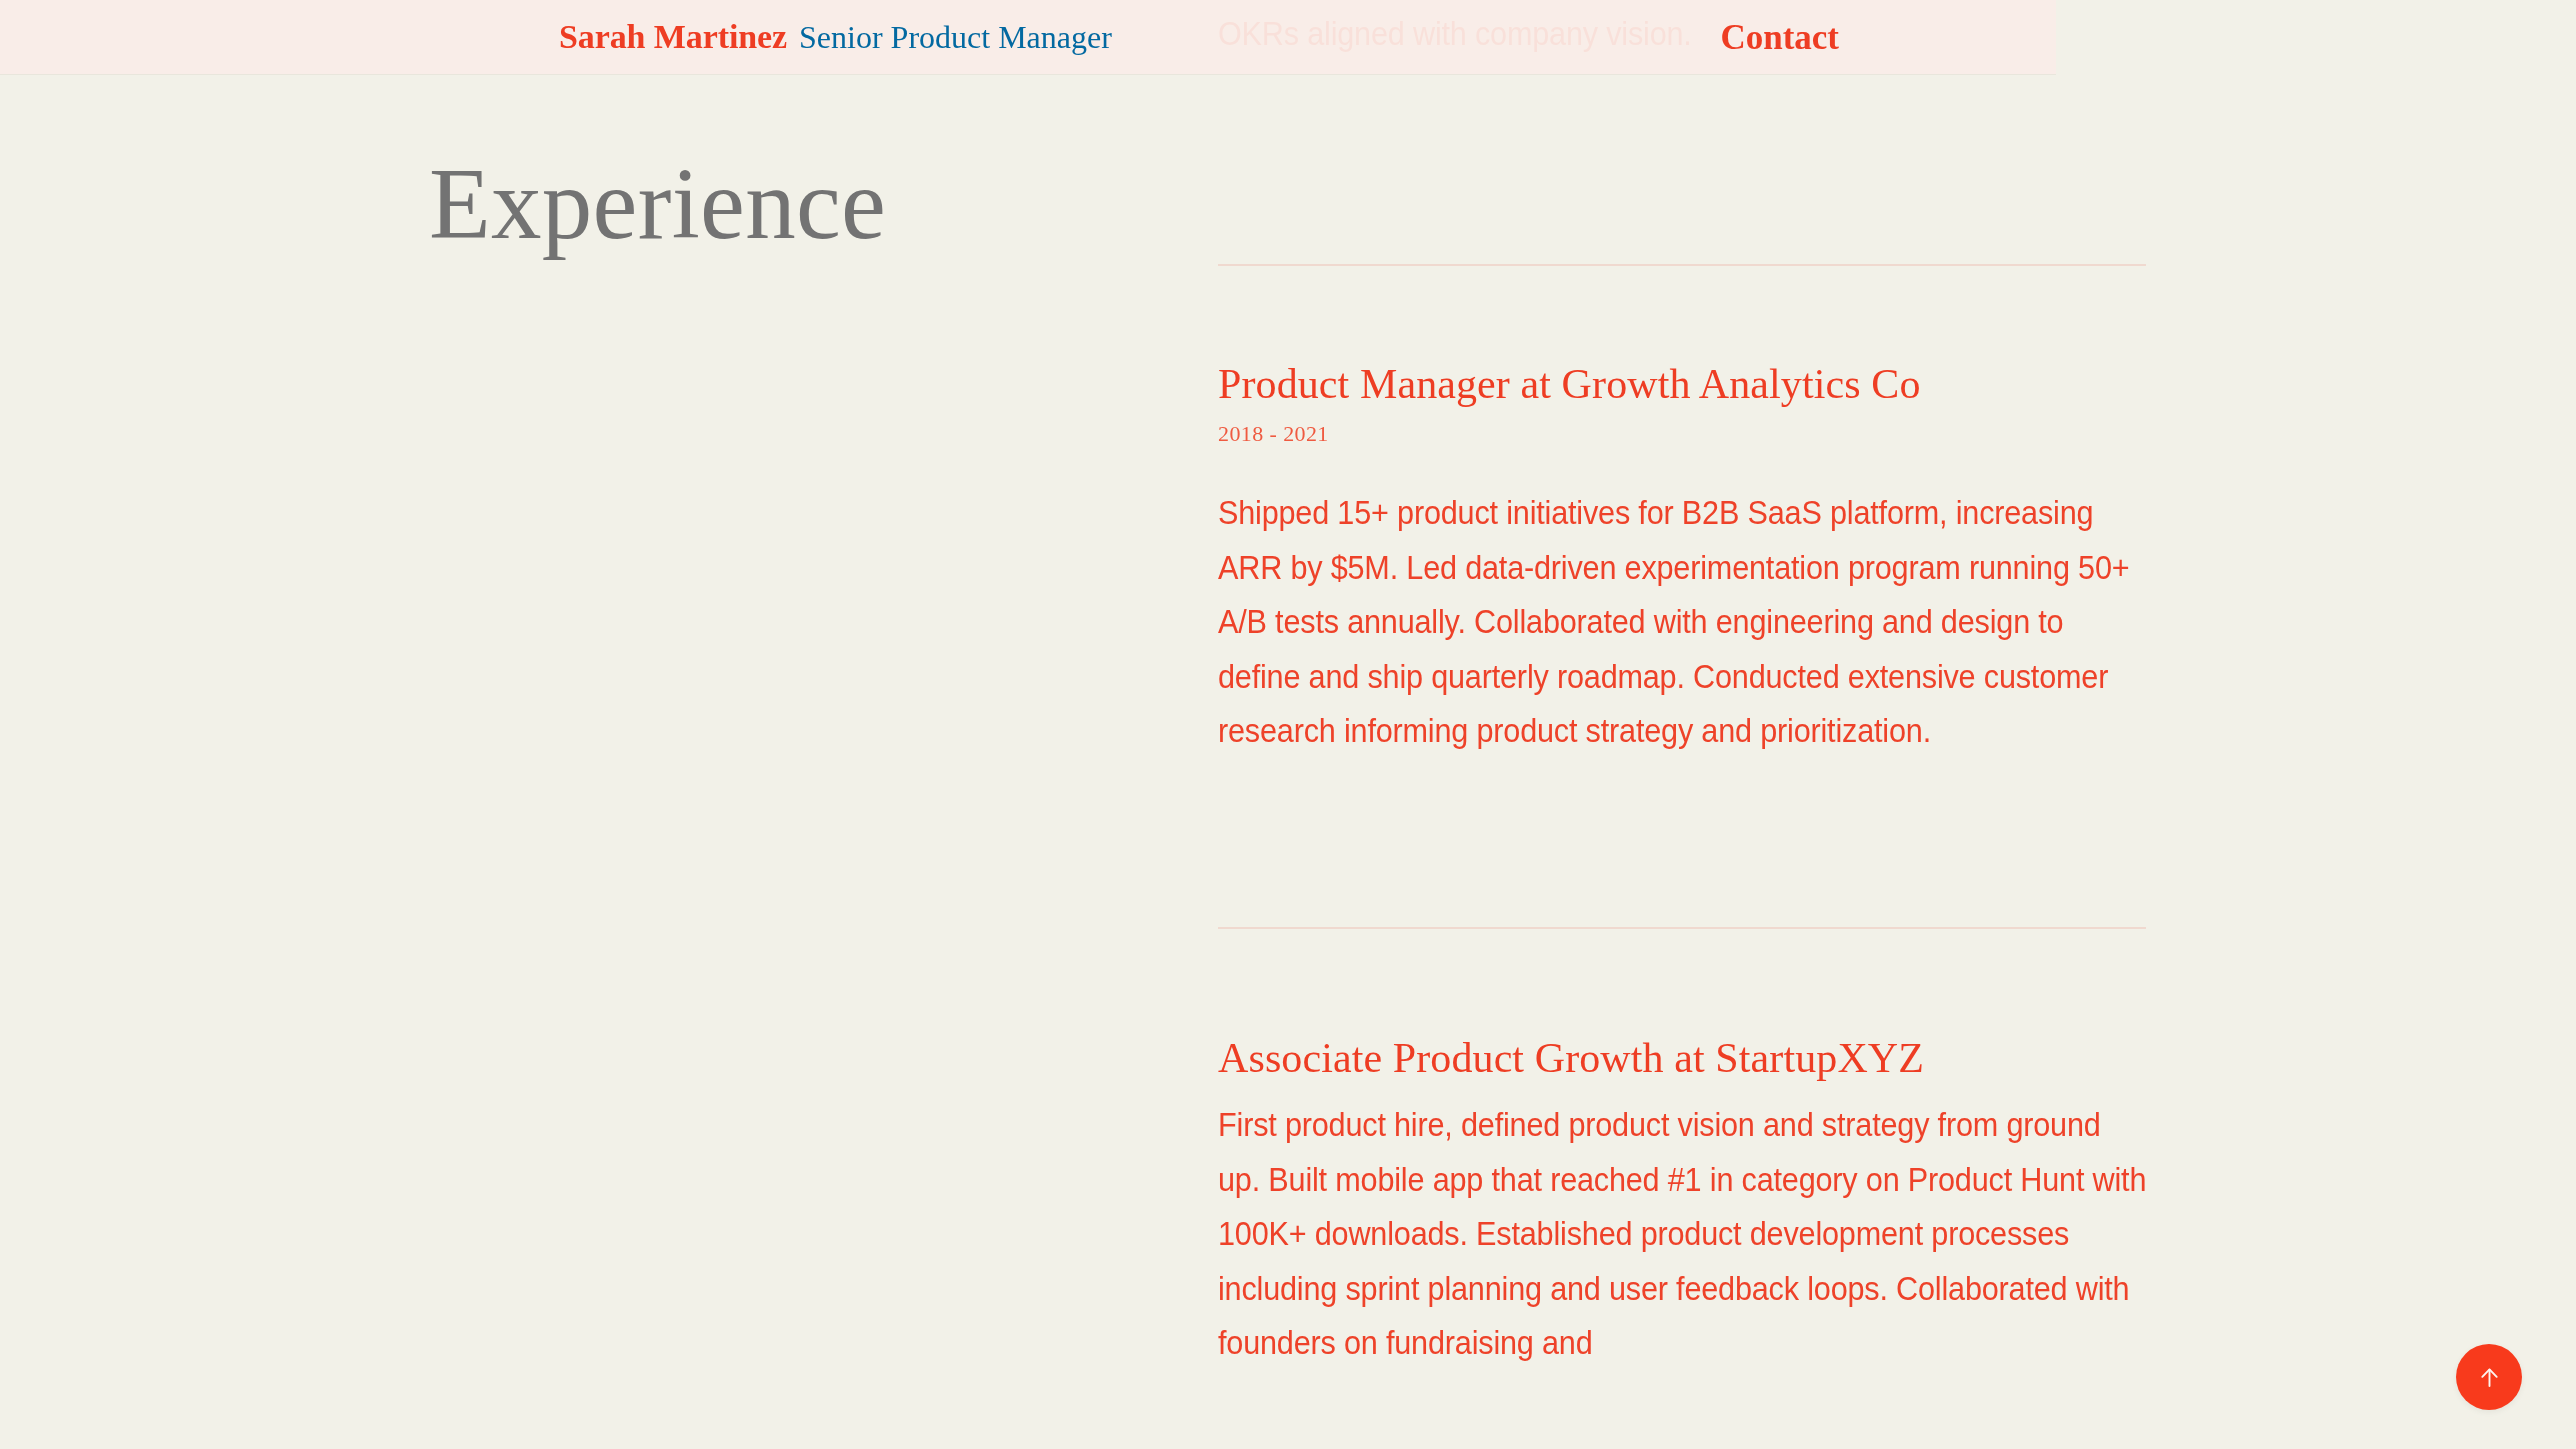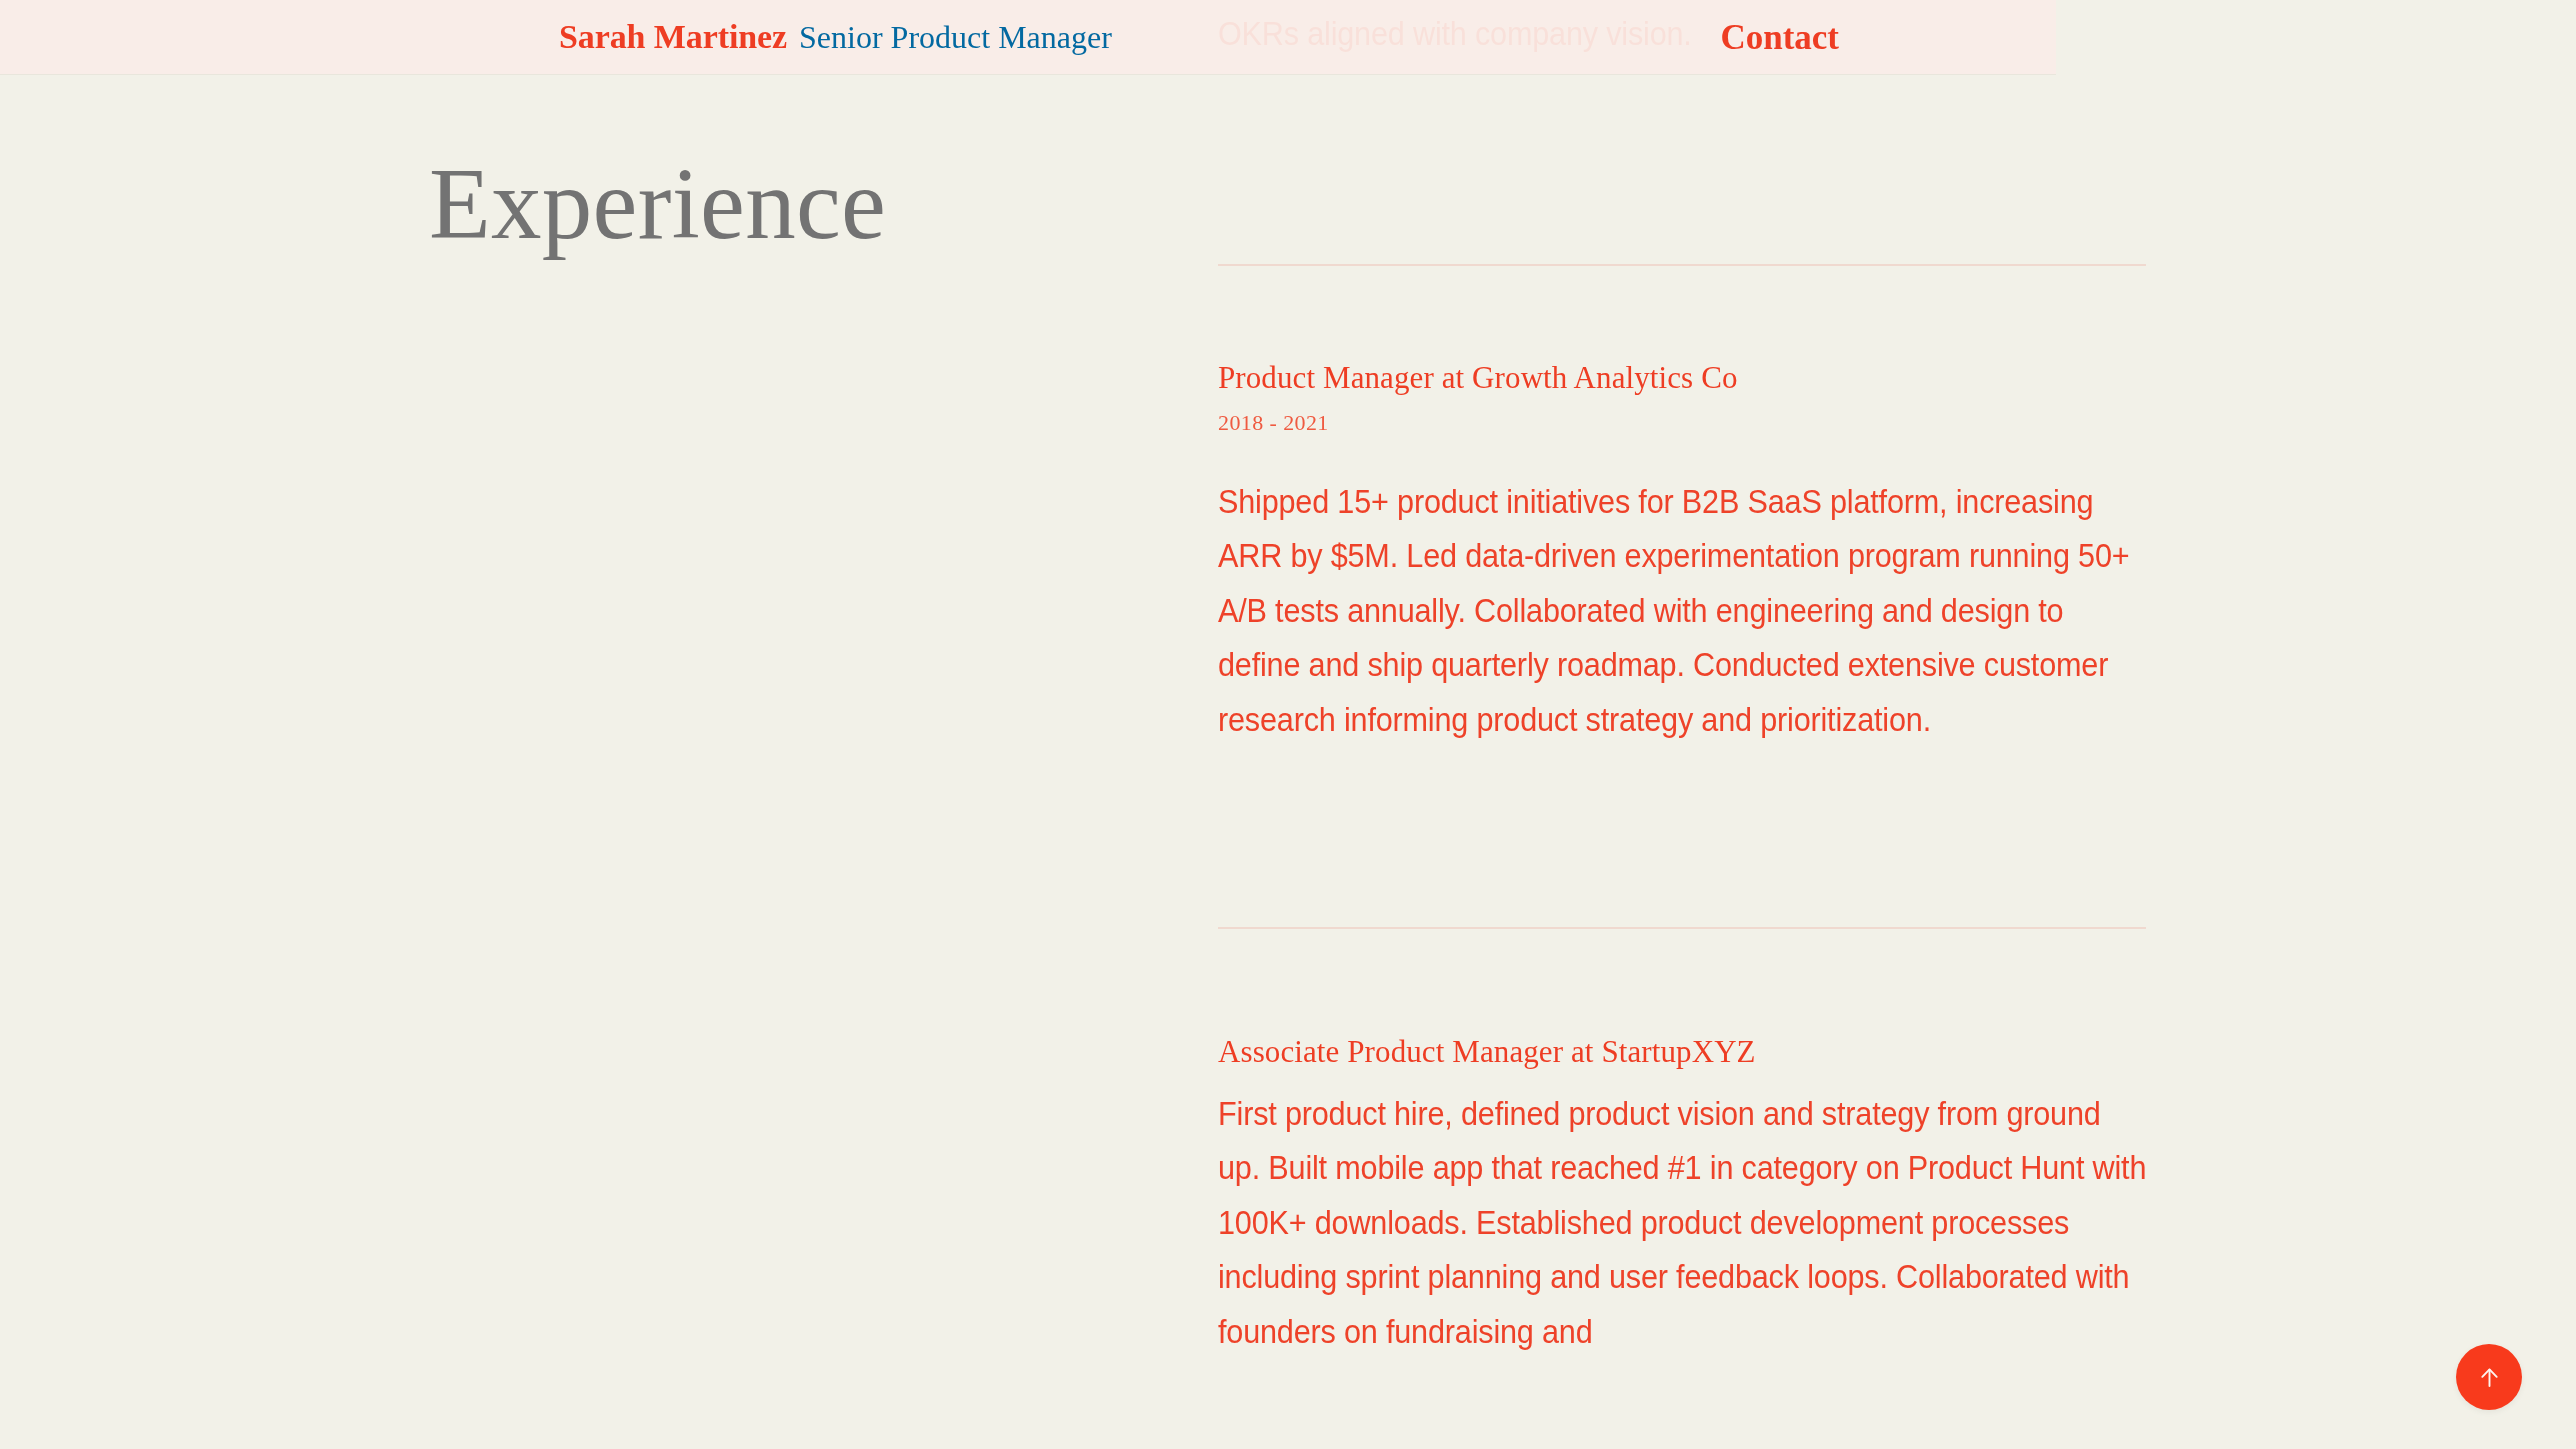--- a/index.html
+++ b/index.html
@@ -96,21 +96,21 @@
     top: 0;
     width: 928px;
   }
 
   
   .entry {
     position: relative;
   }
   .entry-title {
     font-family: "Liberation Serif", "DejaVu Serif", serif;
-    font-size: 31px;
+    font-size: 42px;
     font-weight: 400;
     color: #ee3d23;
     line-height: 1.05;
     margin: 0 0 17.4px 0;
     letter-spacing: 0.1px;
   }
   .entry-dates {
     font-family: "Liberation Serif", "DejaVu Serif", serif;
     font-size: 22px;
     font-weight: 400;
@@ -197,21 +197,21 @@
 
     <article class="entry entry-2">
       <h2 class="entry-title">Product Manager at Growth Analytics Co</h2>
       <div class="entry-dates">2018 - 2021</div>
       <p class="entry-body">Shipped 15+ product initiatives for B2B SaaS platform, increasing ARR by $5M. Led data-driven experimentation program running 50+ A/B tests annually. Collaborated with engineering and design to define and ship quarterly roadmap. Conducted extensive customer research informing product strategy and prioritization.</p>
     </article>
 
     <div class="entry-divider divider-2"></div>
 
     <article class="entry entry-3">
-      <h2 class="entry-title">Associate Product Manager at StartupXYZ</h2>
+      <h2 class="entry-title">Associate Product Growth at StartupXYZ</h2>
       <p class="entry-body">First product hire, defined product vision and strategy from ground up. Built mobile app that reached #1 in category on Product Hunt with 100K+ downloads. Established product development processes including sprint planning and user feedback loops. Collaborated with founders on fundraising and</p>
     </article>
 
   </div>
 </div>
 
 <button class="scroll-top" aria-label="Back to top">
   <span>
     <svg width="27" height="27" viewBox="0 0 24 24" fill="none" stroke="#fdf4f0" stroke-width="1.7" stroke-linecap="round" stroke-linejoin="round">
       <line x1="12" y1="19.5" x2="12" y2="5"></line>

